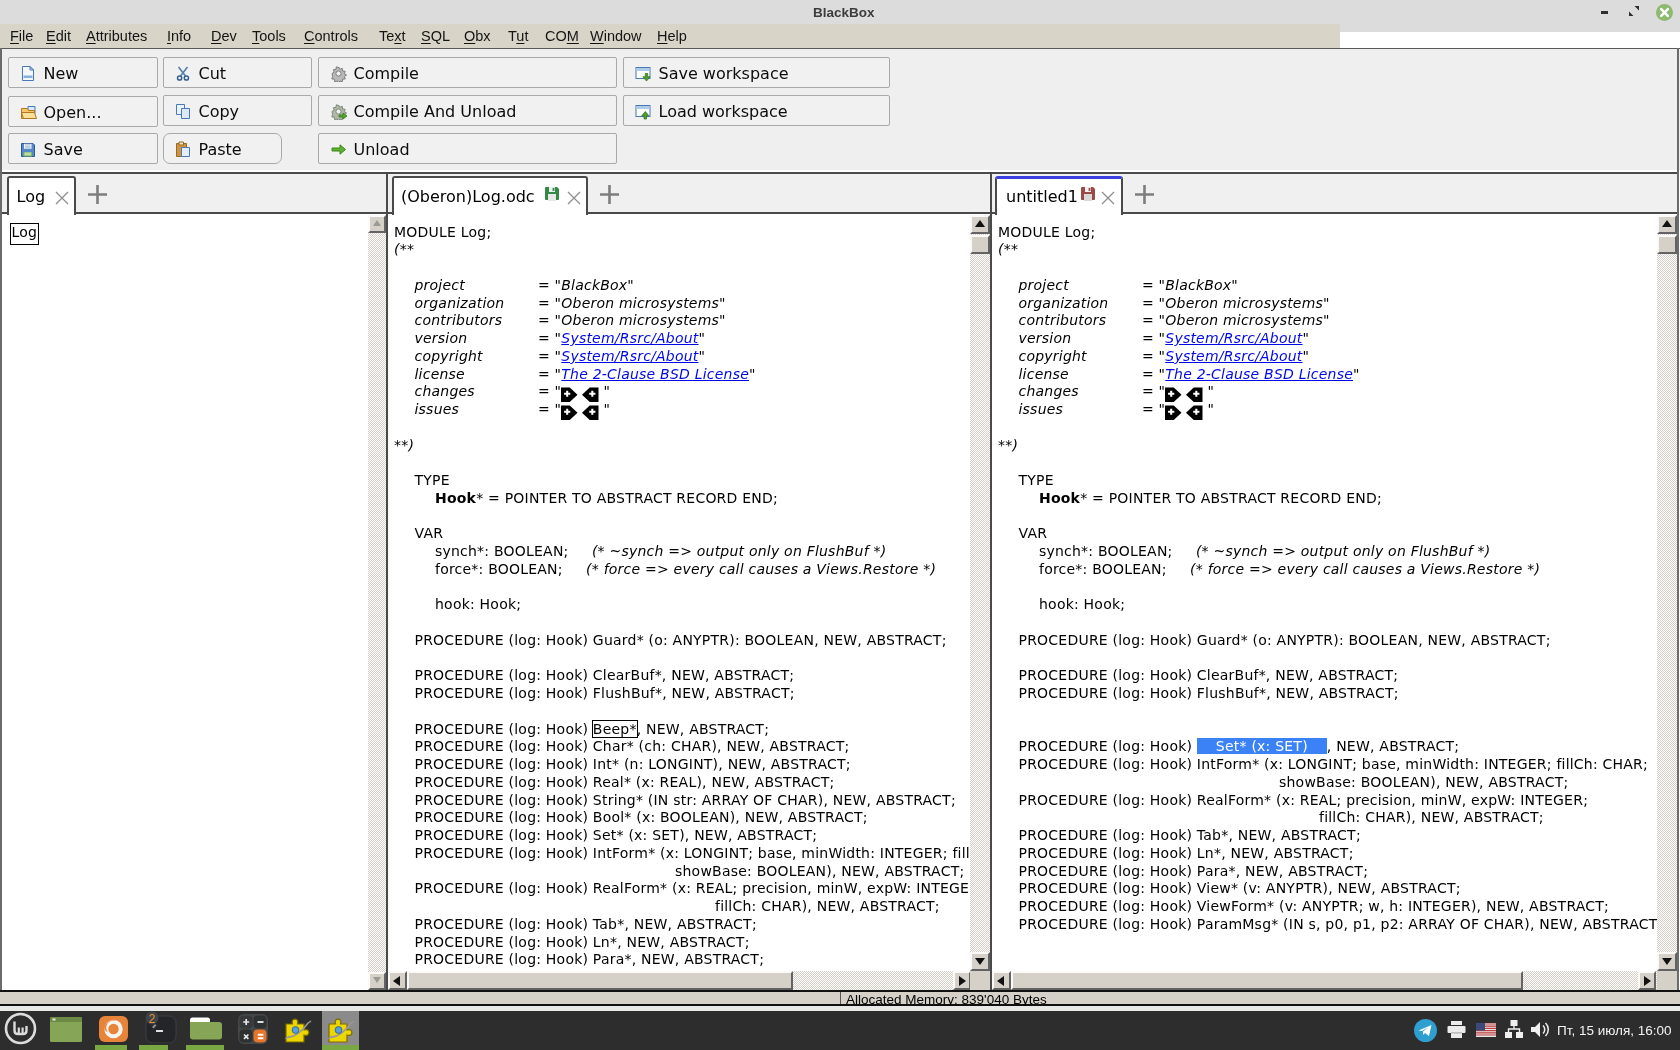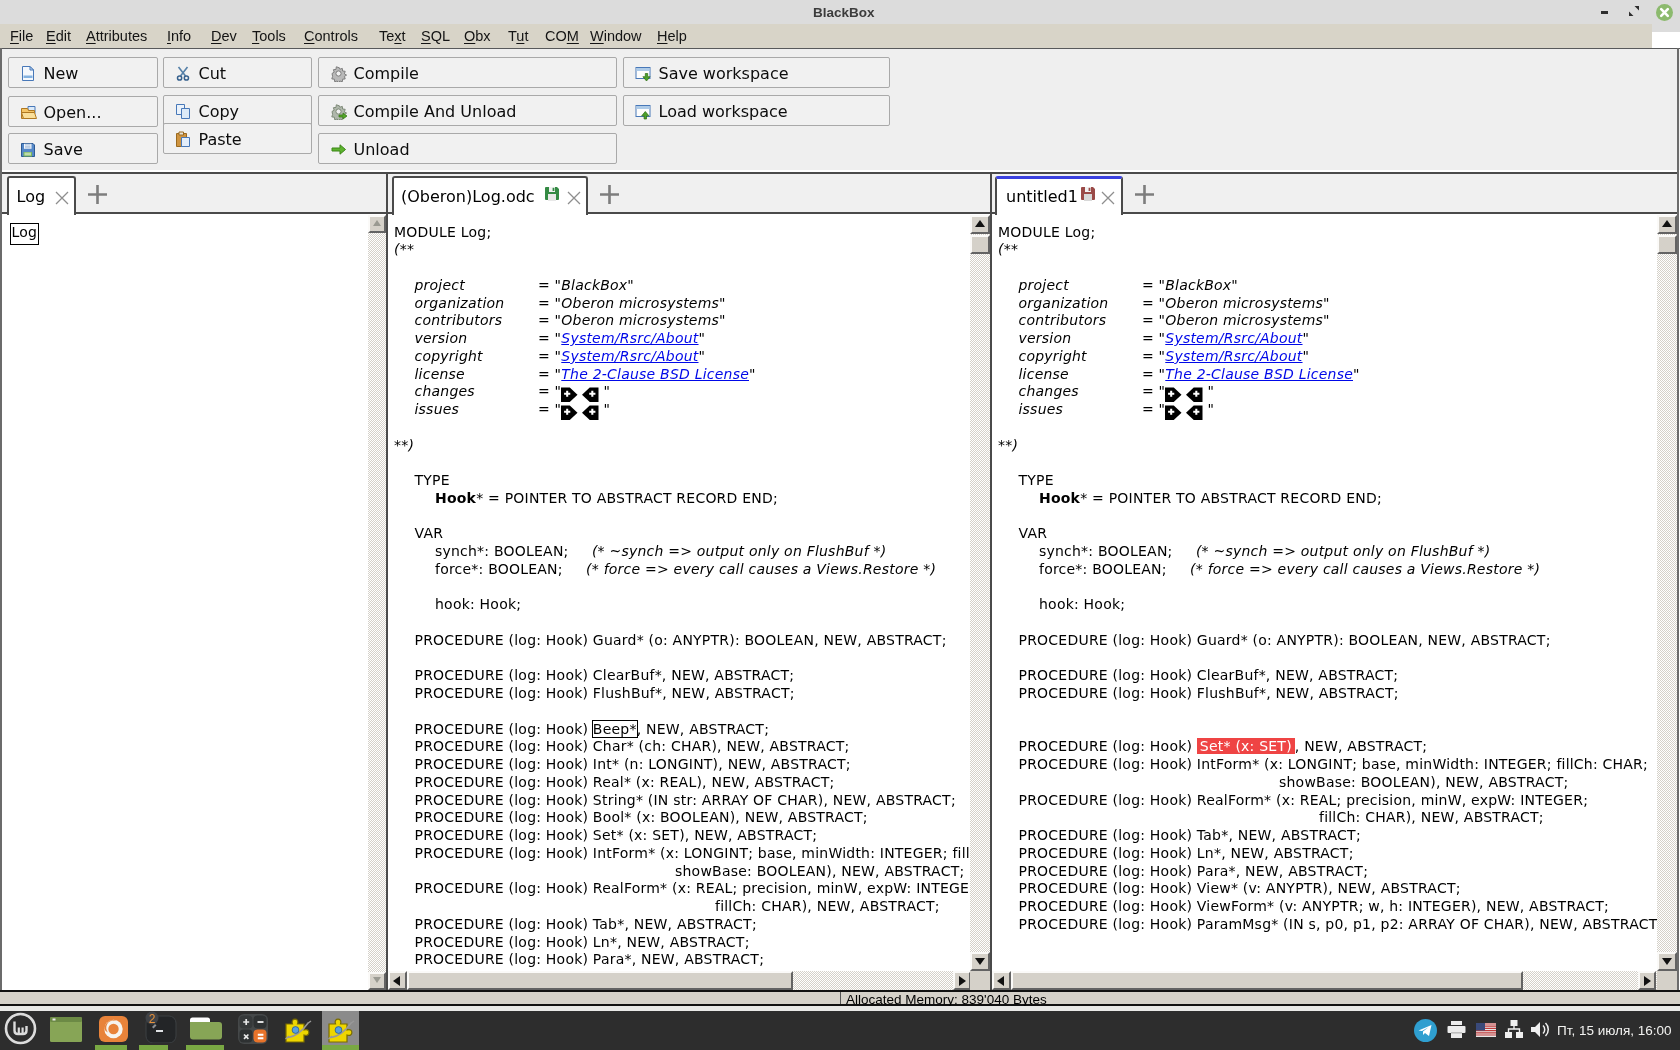--- a/index.html
+++ b/index.html
@@ -1,18 +1,18 @@
 <!DOCTYPE html>
 <html><head>
 <meta charset="utf-8">
 <style>
 html,body{margin:0;padding:0;width:1680px;height:1050px;overflow:hidden;background:#fff;font-family:"Liberation Sans",sans-serif;}
 #title{position:absolute;left:0;top:0;width:1680px;height:32px;background:#dcdcdc;}
 #title .cap{position:absolute;left:813px;top:5px;font-size:13.5px;font-weight:bold;color:#3c3c3c;}
-#menubar{position:absolute;left:0;top:24px;width:1652px;height:24px;background:#d8d4c8;}
+#menubar{position:absolute;left:0;top:24px;width:1340px;height:24px;background:#d8d4c8;}
 #menubar span{position:absolute;top:4px;font-size:14.5px;color:#141414;}
 #menubar u{text-decoration:underline;text-underline-offset:2px;}
 #toolbar{position:absolute;left:0;top:48px;width:1680px;height:122px;background:#efefef;border-top:1px solid #58595b;box-sizing:border-box;}
 .wb{position:absolute;background:#6b6b6b;}
 .tbtn{position:absolute;height:31px;background:#f1f1f1;border:1px solid #a9a9a9;border-radius:2px;box-sizing:border-box;}
 .tbtn .lbl{position:absolute;left:34.5px;top:6px;font-family:"DejaVu Sans","Liberation Sans",sans-serif;font-size:16px;color:#0c0c0c;}
 .tbtn svg{position:absolute;left:11px;top:7px;}
 .panelbg{position:absolute;background:#fff;}
 .tabbar{position:absolute;top:172px;height:42px;background:#f0f0f0;border-top:2px solid #4a4a4a;border-bottom:2px solid #4a4a4a;box-sizing:border-box;}
 .tab{position:absolute;top:176px;height:39px;background:#fff;border:2px solid #4a4a4a;border-bottom:none;border-radius:3px 3px 0 0;box-sizing:border-box;}
@@ -20,21 +20,21 @@
 
 
 .vdiv{position:absolute;top:172px;width:2px;background:#4a4a4a;}
 .doc{position:absolute;font-family:"DejaVu Sans","Liberation Sans",sans-serif;font-size:14px;line-height:17.75px;white-space:pre;color:#000;letter-spacing:0.22px;}
 .t1{display:inline-block;width:20.5px;}
 .t2{display:inline-block;width:41px;}
 .k{display:inline-block;width:123.5px;}
 .lnk{color:#0008e8;text-decoration:underline;}
 .cmdr{vertical-align:-4.5px;width:16.5px;height:17.5px;position:relative;top:3.2px;}
 .selbox{outline:1.5px solid #000;}
-.selfill{background:#ef4444;color:#fff;padding:0 3px;}
+.selfill{background:#3b82f6;color:#fff;padding:0 19px;}
 .sb{position:absolute;background:#d5d1c9;}
 .sbtrack{position:absolute;background:repeating-conic-gradient(#ffffff 0 25%,#d5d1c9 0 50%);background-size:2px 2px;}
 .sbbtn{position:absolute;background:#d5d1c9;border-top:2px solid #fbfaf8;border-left:2px solid #fbfaf8;border-right:2px solid #636363;border-bottom:2px solid #636363;box-sizing:border-box;}
 .arr{position:absolute;width:0;height:0;}
 #statusbar{position:absolute;left:0;top:990px;width:1680px;height:16px;background:#d5d1c9;border-top:2px solid #111;border-bottom:2px solid #111;box-sizing:border-box;}
 #statusbar .txt{position:absolute;left:846px;top:0px;font-size:13.5px;color:#000;}
 #statusdiv{position:absolute;left:840px;top:992px;width:1px;height:12px;background:#555;}
 #bottomstrip{position:absolute;left:0;top:1006px;width:1680px;height:5px;background:#e8e8e6;}
 #taskbar{position:absolute;left:0;top:1011px;width:1680px;height:39px;background:#2d2d2d;}
 .greenbar{position:absolute;top:1045px;height:5px;background:#79a843;}
@@ -107,21 +107,21 @@
     </svg>
     <span class="lbl">Cut</span>
   </div>
 <div class="tbtn" style="left:163px;top:95px;width:149px;">
     <svg width="16" height="17" viewBox="0 0 16 17">
       <path d="M1.5 1.5 h8 v10 h-8 z" fill="#eaf2fb" stroke="#4878b8"></path>
       <path d="M6.5 5.5 h8 v10 h-8 z" fill="#dceaf8" stroke="#4878b8"></path>
     </svg>
     <span class="lbl">Copy</span>
   </div>
-<div class="tbtn" style="left:163px;top:123px;width:149px;">
+<div class="tbtn" style="left:163px;top:133px;width:119px;border-radius:7px;">
     <svg width="16" height="17" viewBox="0 0 16 17">
       <path d="M1.5 2.5 h10 v13 h-10 z" fill="#cf9440" stroke="#9a6a20"></path>
       <path d="M4 1 h4.5 v3 h-4.5 z" fill="#e8e4da" stroke="#9a6a20"></path>
       <path d="M6.5 6.5 h8 v9 h-8 z" fill="#e4eefa" stroke="#4878b8"></path>
     </svg>
     <span class="lbl">Paste</span>
   </div>
 <div class="tbtn" style="left:318px;top:57px;width:299px;">
     <svg width="17" height="17" viewBox="0 0 17 17">
       <path d="M8.5 2 l1.3 2.2 2.5-.8 .3 2.6 2.6 .3-.8 2.5 2.2 1.3-2.2 1.3 .8 2.5-2.6 .3-.3 2.6-2.5-.8-1.3 2.2-1.3-2.2-2.5 .8-.3-2.6-2.6-.3 .8-2.5L2 8.5l2.2-1.3-.8-2.5 2.6-.3 .3-2.6 2.5 .8z" fill="#b9b9b9" stroke="#7e7e7e"></path>

